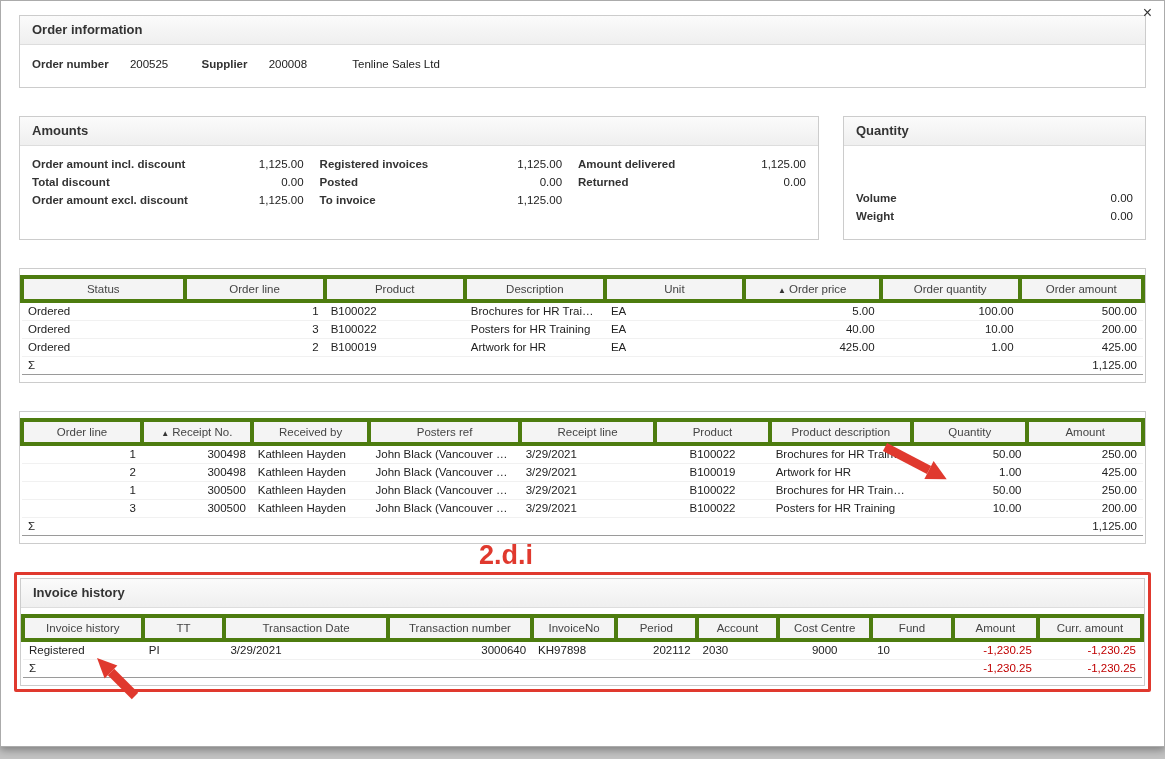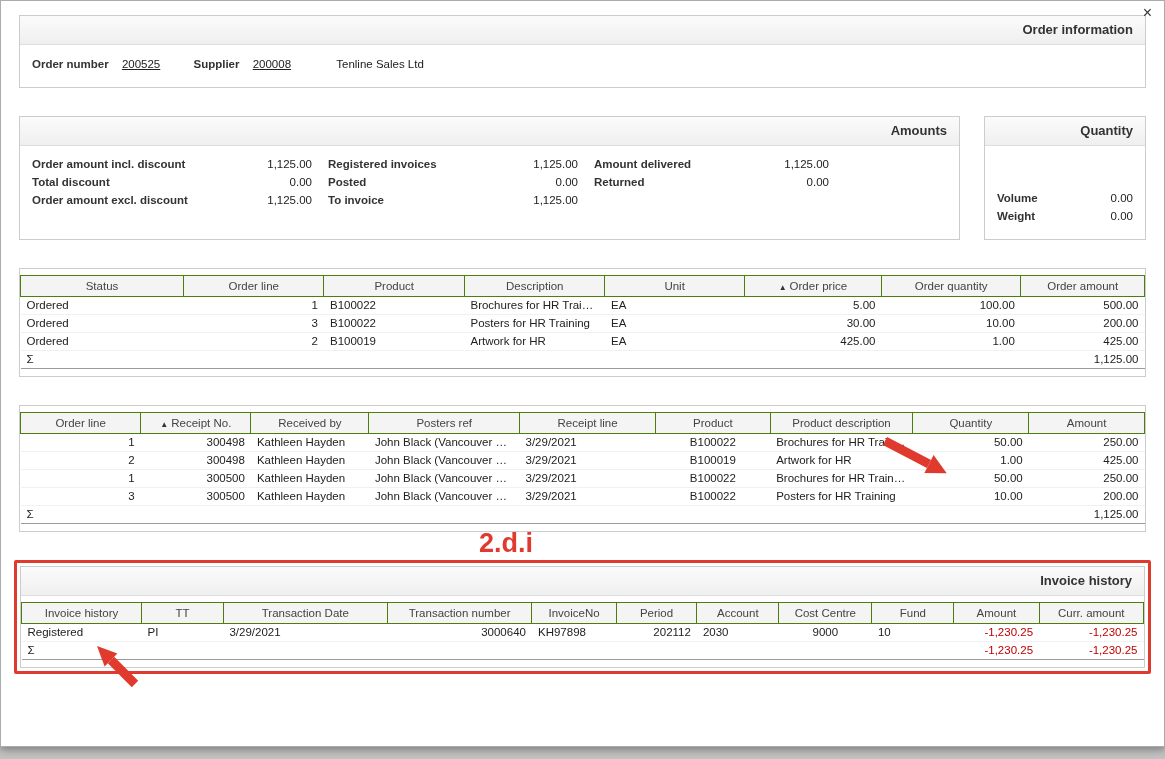--- a/index.html
+++ b/index.html
@@ -4,46 +4,46 @@
 <style>
   *{box-sizing:border-box;margin:0;padding:0;}
   html,body{width:1165px;height:759px;}
   body{background:#c3c3c3;font-family:"Liberation Sans",sans-serif;position:relative;overflow:hidden;}
   .dialog{position:absolute;left:0;top:0;width:1165px;height:747px;background:#fff;border:1px solid #ababab;box-shadow:0 3px 8px rgba(0,0,0,.35);}
   .dialog-close{position:absolute;top:4px;right:12px;font-size:16px;line-height:1;color:#333;cursor:pointer;}
   .title-bar{margin-top:20px;background:#f6f6f6;padding:7px 14px;font-size:14px;font-weight:bold;color:#222;}
   .content{padding:14px 18px 0;}
 
   .section{border:1px solid #ccc;background:#fff;margin-bottom:28px;}
-  .section-header{background:linear-gradient(#fbfbfb,#efefef);border-bottom:1px solid #ddd;padding:7px 12px;font-size:13px;line-height:14px;font-weight:bold;color:#333;text-align:right;}
+  .section-header{background:linear-gradient(#fbfbfb,#efefef);border-bottom:1px solid #ddd;padding:7px 12px;font-size:13px;line-height:14px;font-weight:bold;color:#333;}
 
   
   .oi-body{padding:13px 12px 17px;font-size:11.5px;color:#222;white-space:nowrap;}
   .oi-body .lbl{font-weight:bold;color:#333;}
-  .oi-body .v{margin-left:10px;text-decoration:underline;}
+  .oi-body .v{margin-left:18px;}
   .oi-body .sp{margin-left:30px;}
   .oi-body .name{margin-left:42px;}
 
   
   .row-two{display:flex;gap:24px;}
-  .amounts-section{width:941px;flex:none;}
+  .amounts-section{width:800px;flex:none;}
   .quantity-section{flex:1;align-self:flex-start;}
   .amounts-body{display:flex;gap:16px;padding:11px 12px 12px;}
   .acol1{width:280px;}
   .acol2{width:250px;}
   .acol3{width:235px;}
   .q-body{padding:11px 12px 12px;margin-top:34px;}
   .pair{display:flex;justify-content:space-between;font-size:11.5px;line-height:14px;margin-bottom:4px;gap:48px;}
   .pair .lbl{font-weight:bold;color:#333;}
   .pair .val{color:#222;}
 
   
   .tbl-wrap{padding:6px 0 7px;}
   table.grid{width:100%;border-collapse:collapse;table-layout:fixed;font-size:11.5px;color:#222;}
-  table.grid th{background:#f4f4f4;border:1px solid #4d7c0f;font-weight:normal;color:#444;padding:4px 3px;text-align:center;white-space:nowrap;overflow:hidden;text-overflow:ellipsis;cursor:pointer;}
+  table.grid th{background:#f4f4f4;border:4px solid #4d7c0f;font-weight:normal;color:#444;padding:4px 3px;text-align:center;white-space:nowrap;overflow:hidden;text-overflow:ellipsis;cursor:pointer;}
   table.grid td{padding:2px 6px;border-bottom:1px solid #f1f1f1;white-space:nowrap;overflow:hidden;text-overflow:ellipsis;line-height:13px;}
   table.grid tr.sum-row td{border-top:1px solid #9a9a9a;border-bottom:1px solid #9a9a9a;}
   .sort-arrow{font-size:8px;margin-right:3px;color:#333;}
   .neg{color:#c00000;}
   tr.sum-row td:first-child{text-align:left !important;}
 
   .tbl-details th:nth-child(1){width:14.5%}.tbl-details th:nth-child(2){width:12.5%}
   .tbl-details th:nth-child(3){width:12.5%}.tbl-details th:nth-child(4){width:12.5%}
   .tbl-details th:nth-child(5){width:12.4%}.tbl-details th:nth-child(6){width:12.2%}
   .tbl-details th:nth-child(7){width:12.4%}.tbl-details th:nth-child(8){width:11.0%}
@@ -180,21 +180,21 @@
                 <td>5.00</td>
                 <td>100.00</td>
                 <td>500.00</td>
               </tr>
               <tr>
                 <td>Ordered</td>
                 <td>3</td>
                 <td>B100022</td>
                 <td>Posters for HR Training</td>
                 <td>EA</td>
-                <td>30.00</td>
+                <td>40.00</td>
                 <td>10.00</td>
                 <td>200.00</td>
               </tr>
               <tr>
                 <td>Ordered</td>
                 <td>2</td>
                 <td>B100019</td>
                 <td>Artwork for HR</td>
                 <td>EA</td>
                 <td>425.00</td>

